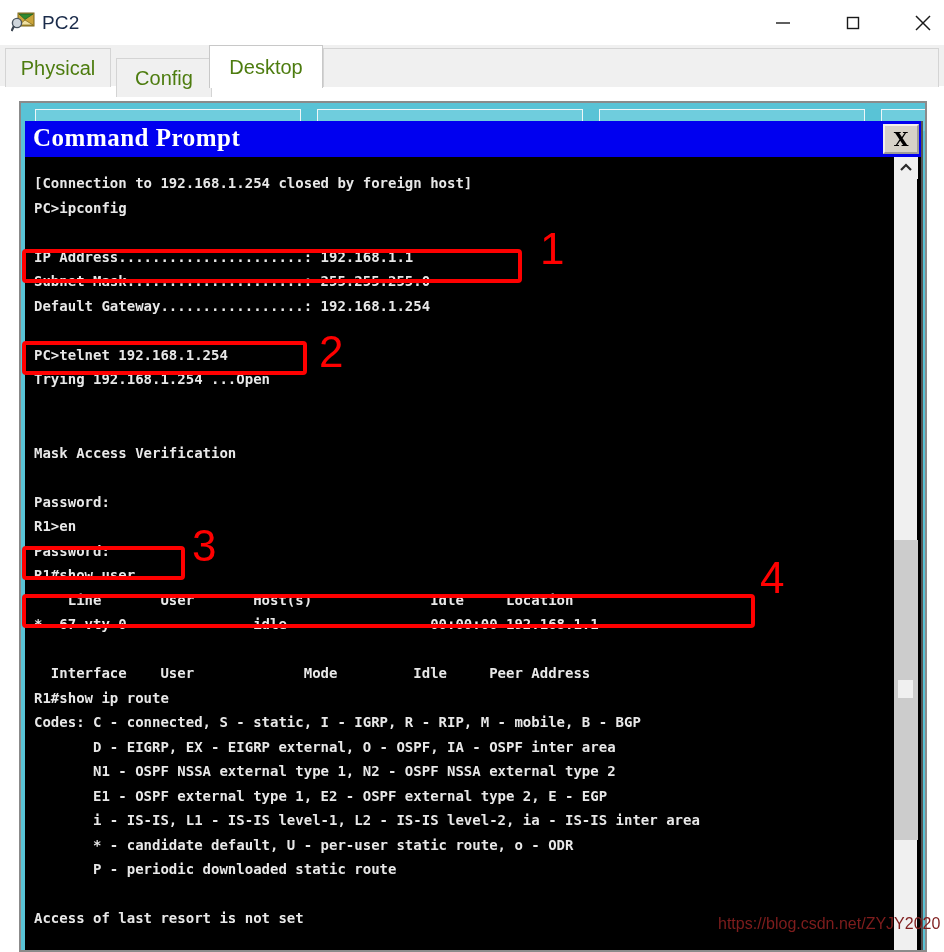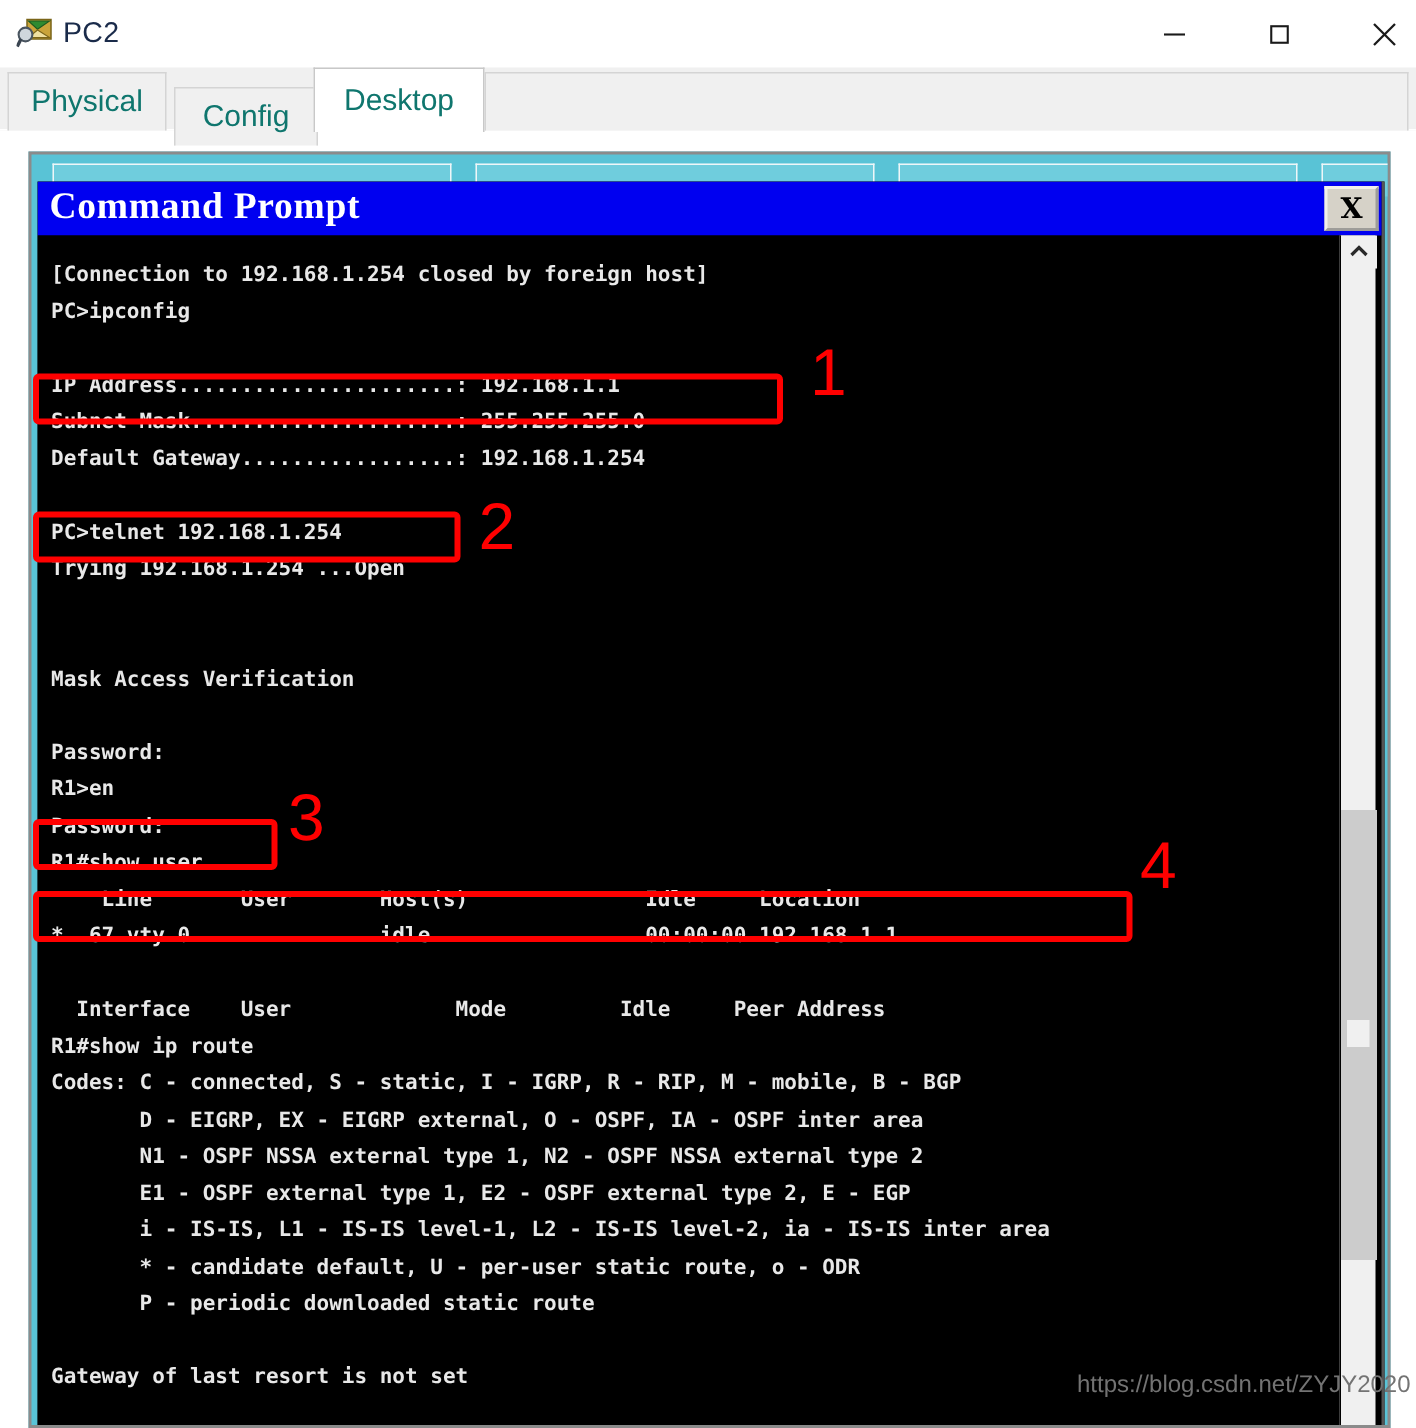--- a/index.html
+++ b/index.html
@@ -53,21 +53,21 @@
     position: absolute; left: 0; top: 45px;
     width: 944px; height: 42px;
     background: #f0f0f0;
     border-bottom: 1px solid #ffffff;
   }
   .tab {
     position: absolute; top: 3px;
     height: 39px;
     display: flex; align-items: center; justify-content: center;
     font-size: 20px;
-    color: #0f766e;
+    color: #4d7c0f;
     background: #f0f0f0;
     border: 1px solid #d4d4d4;
     border-bottom: none;
     cursor: default;
     padding: 16px 14px;
     white-space: nowrap;
   }
   .tab.active {
     background: #ffffff;
     border-color: #c8c8c8;
@@ -200,21 +200,21 @@
     font-size: 44px;
     color: #ff0000;
     line-height: 1;
     pointer-events: none;
   }
 
   
   #watermark {
     position: absolute; left: 718px; top: 915px;
     font-size: 16px;
-    color: #737373;
+    color: #7f1d1d;
     white-space: nowrap;
     z-index: 40;
   }
 </style>
 </head>
 <body>
 
 <div id="app-window">
 
   <div id="title-bar">
@@ -301,21 +301,21 @@
           <div class="ln">  Interface    User             Mode         Idle     Peer Address</div>
           <div class="ln">R1#show ip route</div>
           <div class="ln">Codes: C - connected, S - static, I - IGRP, R - RIP, M - mobile, B - BGP</div>
           <div class="ln">       D - EIGRP, EX - EIGRP external, O - OSPF, IA - OSPF inter area</div>
           <div class="ln">       N1 - OSPF NSSA external type 1, N2 - OSPF NSSA external type 2</div>
           <div class="ln">       E1 - OSPF external type 1, E2 - OSPF external type 2, E - EGP</div>
           <div class="ln">       i - IS-IS, L1 - IS-IS level-1, L2 - IS-IS level-2, ia - IS-IS inter area</div>
           <div class="ln">       * - candidate default, U - per-user static route, o - ODR</div>
           <div class="ln">       P - periodic downloaded static route</div>
           <div class="ln">&nbsp;</div>
-          <div class="ln">Gateway of last resort is not set</div>
+          <div class="ln">Access of last resort is not set</div>
           <div class="ln">&nbsp;</div>
         </div>
 
       <div id="cmd-scrollbar">
         <div id="scroll-up-btn">
           <svg width="14" height="10" viewBox="0 0 14 10">
             <polyline points="2,7 7,2 12,7" fill="none" stroke="#2a2a2a" stroke-width="2.2"></polyline>
           </svg>
         </div>
         <div id="scroll-thumb">

